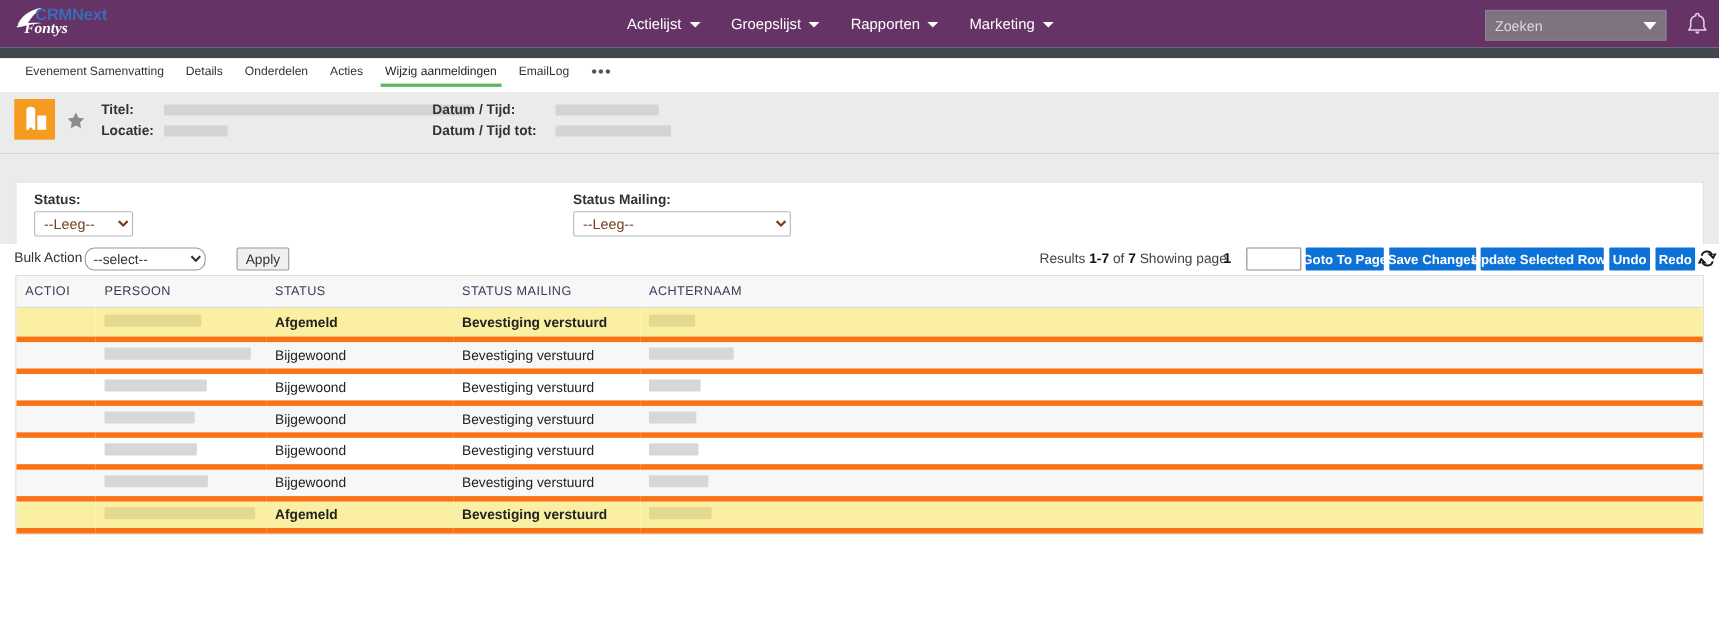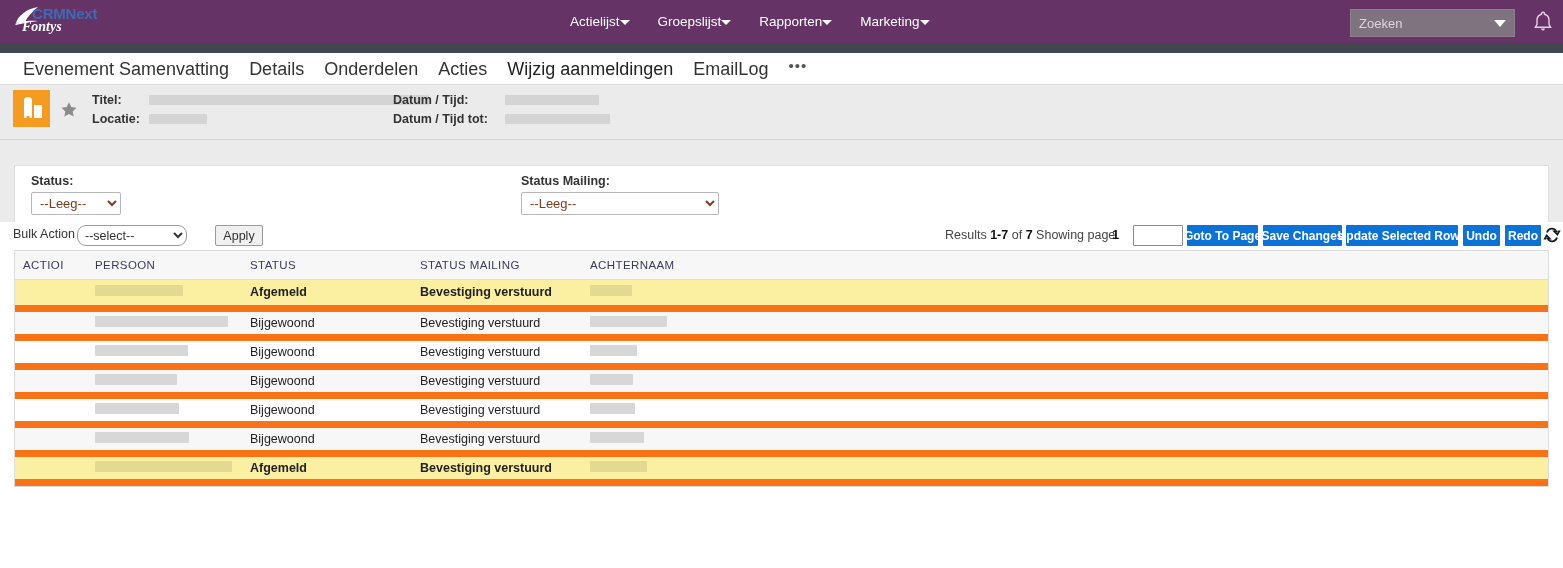--- a/index.html
+++ b/index.html
@@ -31,21 +31,21 @@
     color:#ffffff; font-size:14px; font-weight:bold; font-style:italic;
     font-family:"Liberation Serif", serif;
   }
 
   .mainnav {
     position:absolute; left:556px; top:0; height:43px;
     display:flex; align-items:center; gap:0px;
   }
   .navitem {
     color:#ffffff; font-size:13.5px; padding:0 14px;
-    display:flex; align-items:center; height:43px; cursor:pointer;
+    display:flex; align-items:center; gap:7px; height:43px; cursor:pointer;
     white-space:nowrap;
   }
   .caret-down {
     width:0;height:0;border-left:5px solid transparent;border-right:5px solid transparent;
     border-top:5px solid #ffffff; display:inline-block; position:relative; top:1px;
   }
 
   .searchbox {
     position:absolute; left:1350px; top:9px; width:165px; height:28px;
     background:#807380; border:1px solid #8d7f8d;
@@ -64,21 +64,21 @@
     background:#42464f;
   }
 
   
   .tabbar {
     position:absolute; left:0; top:53px; width:1563px; height:32px;
     background:#ffffff; border-bottom:1px solid #dcdcdc;
     display:flex; align-items:flex-start; padding-left:13px;
   }
   .tab {
-    font-size:18px; color:#333333; padding:6px 10px 8px 10px;
+    font-size:11px; color:#333333; padding:6px 10px 8px 10px;
     cursor:pointer; white-space:nowrap; position:relative;
   }
   .tab.active { color:#222222; }
   .tab.active::after {
     content:""; position:absolute; left:6px; right:6px; bottom:0; height:3px;
     background:#5cb85c;
   }
   .tab.dots { font-size:15px; letter-spacing:1px; color:#555; padding-top:4px; }
 
   
@@ -172,21 +172,21 @@
   }
   table.grid { width:100%; border-collapse:collapse; table-layout:fixed; }
   table.grid thead th {
     background:#f7f7f7; height:28px; text-align:left; font-size:11.5px;
     font-weight:normal; color:#3a3a5a; letter-spacing:0.4px;
     border-bottom:1px solid #dcdcdc; padding:0 8px; overflow:hidden;
     white-space:nowrap;
   }
   table.grid tbody td {
     height:29px; font-size:12.5px; color:#222; padding:0 8px;
-    border-bottom:7px solid #f97316; overflow:hidden; white-space:nowrap;
+    border-bottom:5px solid #f97316; overflow:hidden; white-space:nowrap;
   }
   tr.r-white { background:#ffffff; }
   tr.r-gray  { background:#f7f7f7; }
   tr.r-yellow { background:#fbf0a2; }
   tr.r-yellow td { font-weight:bold; color:#151515; }
   .c-action { width:72px; }
   .c-person { width:155px; }
   .c-status { width:170px; }
   .c-mailing { width:170px; }
   .c-last { width:auto; }

